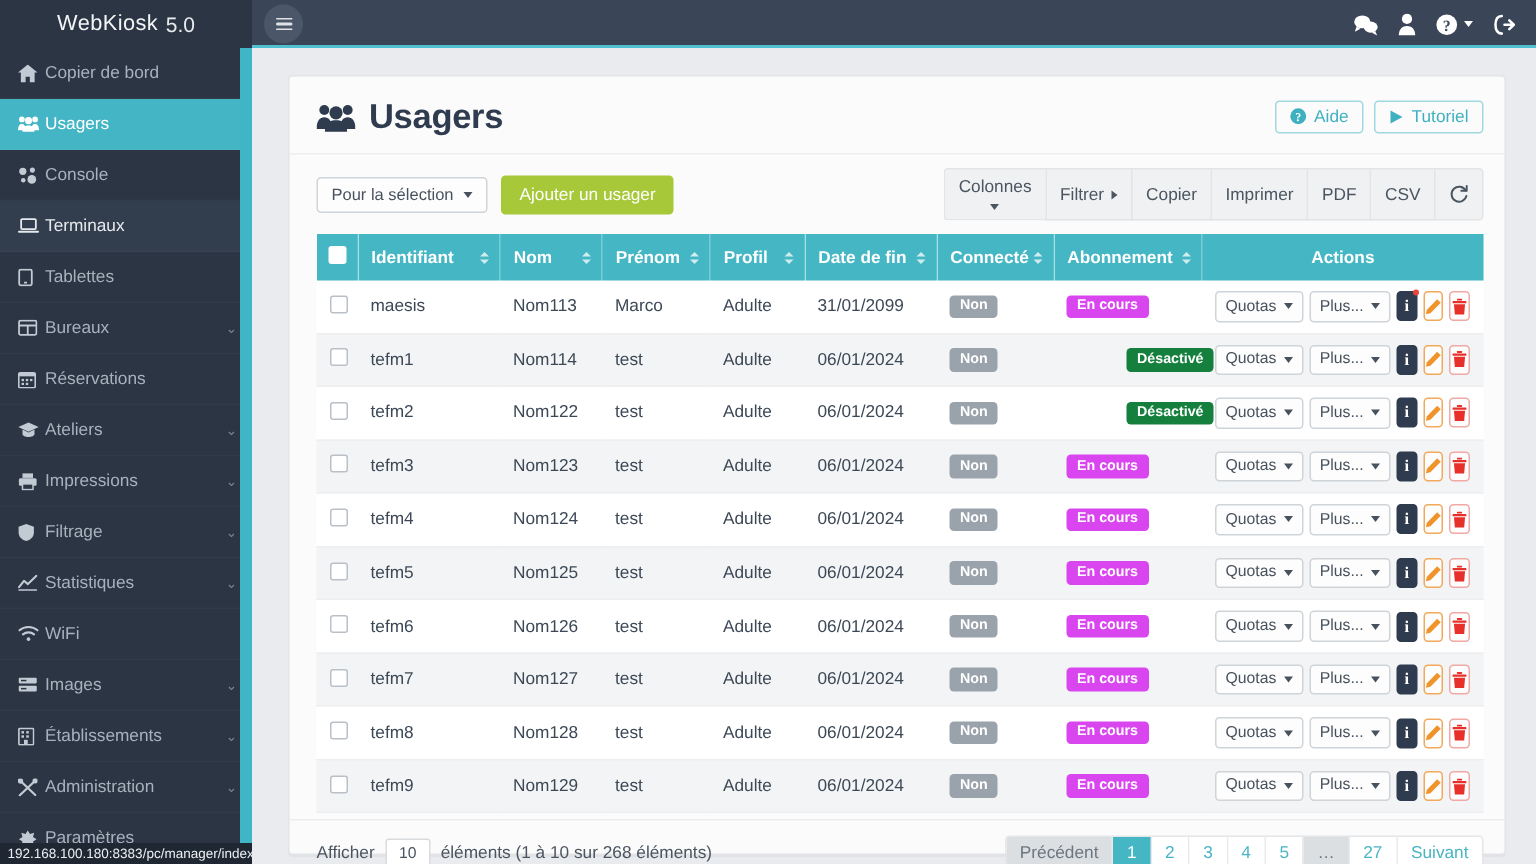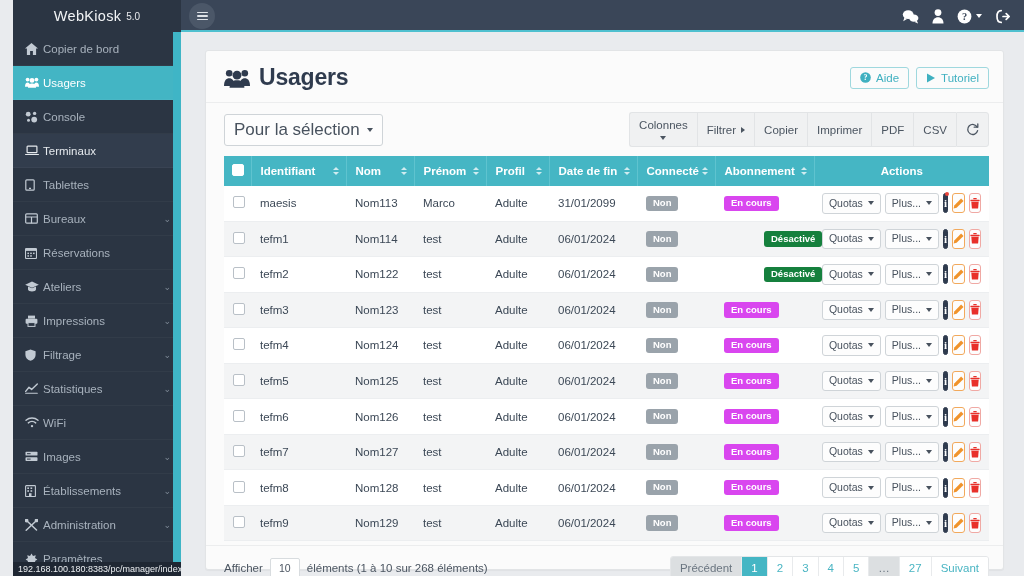--- a/index.html
+++ b/index.html
@@ -2,36 +2,36 @@
 <html><head>
 <meta charset="utf-8">
 <style>
   * { box-sizing: border-box; margin: 0; padding: 0; }
   html, body {
     width: 1024px; height: 576px;
     font-family: "Liberation Sans", sans-serif;
     overflow: hidden;
     background: #e9ebee;
   }
-  #app { position: relative; width: 1024px; height: 576px; display: flex; padding-left: 13px; }
+  #app { position: relative; width: 1024px; height: 576px; display: flex; }
 
   
   .sidebar {
     width: 168px; height: 576px;
     background: #2b3543;
     flex: 0 0 168px;
     position: relative;
     overflow: hidden;
   }
   .brand {
     height: 32px; display: flex; align-items: center; justify-content: center;
     color: #f2f4f6; background: #2b3543;
   }
   .brand .bname { font-size: 14.5px; letter-spacing: .3px; }
-  .brand .bver { font-size: 10px; margin-left: 5px; color: #e8eaed; }
+  .brand .bver { font-size: 14px; margin-left: 5px; color: #e8eaed; }
 
   .navlist { background: #2b3543; }
   .navitem {
     height: 34px; display: flex; align-items: center;
     padding: 0 10px 0 12px; color: #a8b2bd; font-size: 11.5px;
     border-bottom: 1px solid rgba(255,255,255,.035);
     position: relative; cursor: pointer;
   }
   .navitem .ico {
     width: 18px; flex: 0 0 18px; display: flex; align-items: center; justify-content: flex-start;
@@ -98,21 +98,21 @@
   .head-actions { margin-left: auto; display: flex; gap: 7px; }
   .btn-outline {
     border: 1px solid #9fd8de; border-radius: 3px; background: #fbfbfb;
     color: #3fb0c0; font-size: 11.5px; padding: 4px 9px; display: flex; align-items: center; gap: 5px;
     cursor: pointer;
   }
 
   .toolbar { display: flex; align-items: center; padding: 9px 14px 9px 18px; }
   .btn-select {
     border: 1px solid #cfd4d8; background: #fdfdfd; border-radius: 3px;
-    font-size: 17px; color: #48525e; padding: 5px 9px; display: flex; align-items: center; gap: 7px;
+    font-size: 11px; color: #48525e; padding: 5px 9px; display: flex; align-items: center; gap: 7px;
     cursor: pointer;
   }
   .caret { width: 0; height: 0; border-left: 3.5px solid transparent; border-right: 3.5px solid transparent; border-top: 4px solid currentColor; }
   .btn-green {
     background: #a6c839; border: 1px solid #a6c839; border-radius: 3px;
     color: #ffffff; font-size: 11.5px; padding: 6px 11px; margin-left: 9px; cursor: pointer;
   }
   .tool-right { margin-left: auto; display: flex; align-items: stretch; }
   .tool-right .tb {
     font-size: 11.5px; color: #4b5561; background: #f0f1f2;
@@ -466,20 +466,21 @@
               <span>Tutoriel</span>
             </button>
           </div>
         </div>
 
         <div class="toolbar">
           <button class="btn-select">
             <span>Pour la sélection</span>
             <span class="caret"></span>
           </button>
+          <button class="btn-green">Ajouter un usager</button>
           <div class="tool-right" id="toolRight">
               <div class="tb">
                 <span>Colonnes</span>
                 <span class="caret"></span>
               </div>
               <div class="tb">
                 <span>Filtrer</span>
                 <span class="tri-r"></span>
               </div>
               <div class="tb">

